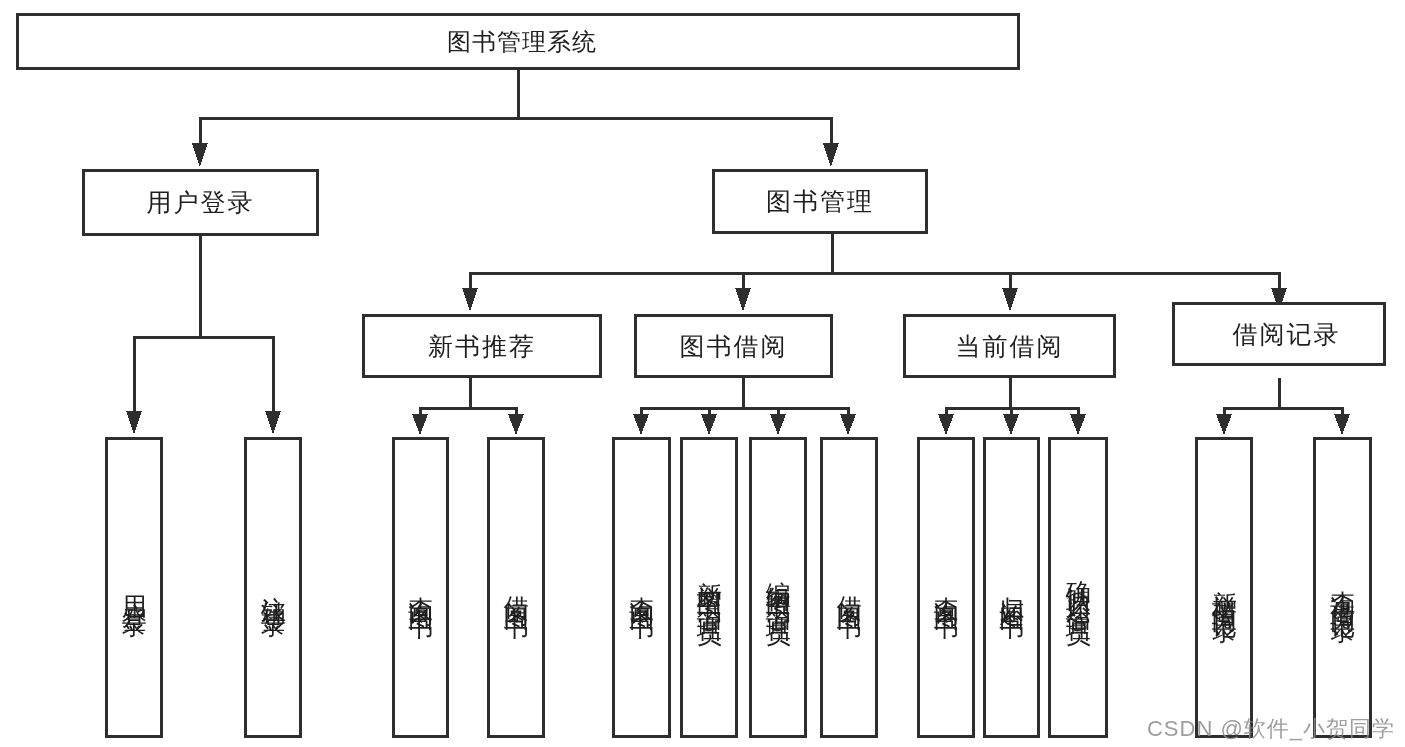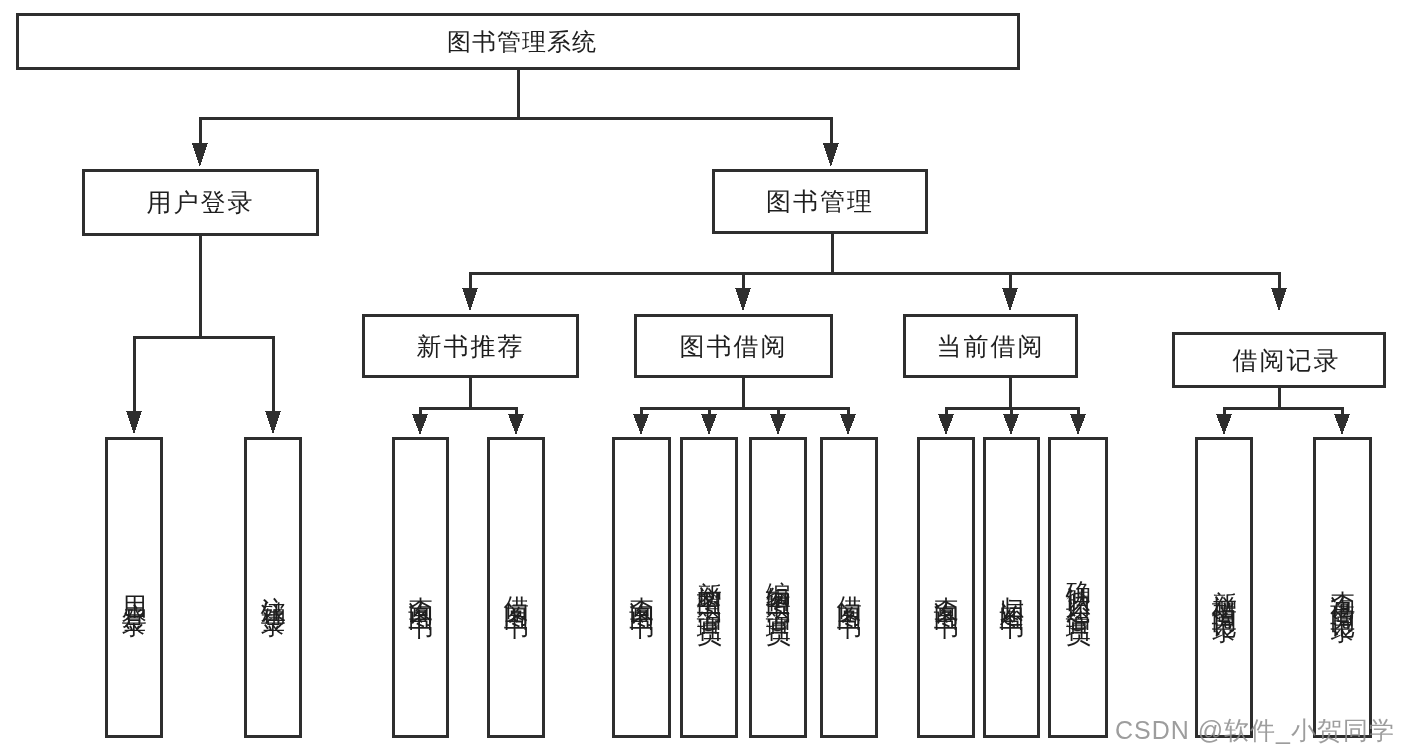--- a/index.html
+++ b/index.html
@@ -45,21 +45,21 @@
     text-orientation: mixed;
     font-size: 25px;
     letter-spacing: 6px;
     line-height: 1.1;
     white-space: nowrap;
   }
   .watermark {
     position: absolute;
     right: 10px;
     top: 714px;
-    font-size: 25px;
+    font-size: 22px;
     letter-spacing: 1px;
     color: rgba(140, 140, 140, 0.85);
     z-index: 5;
     white-space: nowrap;
   }
 </style>
 </head>
 <body>
 
 <div class="canvas">
@@ -134,30 +134,30 @@
     <span>图书管理系统</span>
   </div>
 
   <div class="node h" style="left:82px; top:169px; width:237px; height:67px;">
     <span>用户登录</span>
   </div>
   <div class="node h" style="left:712px; top:169px; width:216px; height:65px;">
     <span>图书管理</span>
   </div>
 
-  <div class="node h" style="left:362px; top:314px; width:217px; height:64px;">
+  <div class="node h" style="left:362px; top:314px; width:240px; height:64px;">
     <span>新书推荐</span>
   </div>
   <div class="node h" style="left:634px; top:314px; width:199px; height:64px;">
     <span>图书借阅</span>
   </div>
-  <div class="node h" style="left:903px; top:314px; width:175px; height:64px;">
+  <div class="node h" style="left:903px; top:314px; width:213px; height:64px;">
     <span>当前借阅</span>
   </div>
-  <div class="node h" style="left:1172px; top:332px; width:214px; height:56px;padding-left:15px;">
+  <div class="node h" style="left:1172px; top:302px; width:214px; height:64px;padding-left:15px;">
     <span>借阅记录</span>
   </div>
 
   <div class="node v" style="left:105px; top:437px; width:58px; height:301px;">
     <span>用户登录</span>
   </div>
   <div class="node v" style="left:244px; top:437px; width:58px; height:301px;">
     <span>注销登录</span>
   </div>
 

